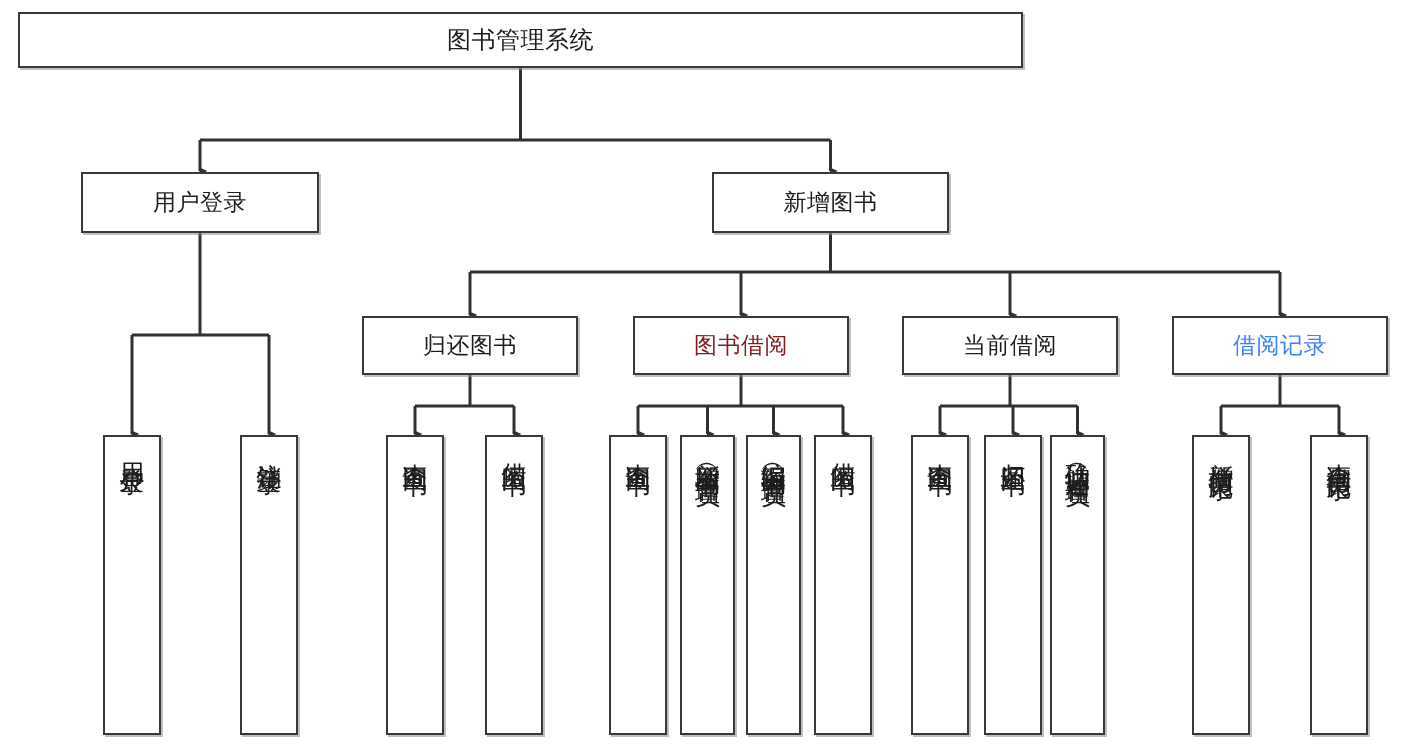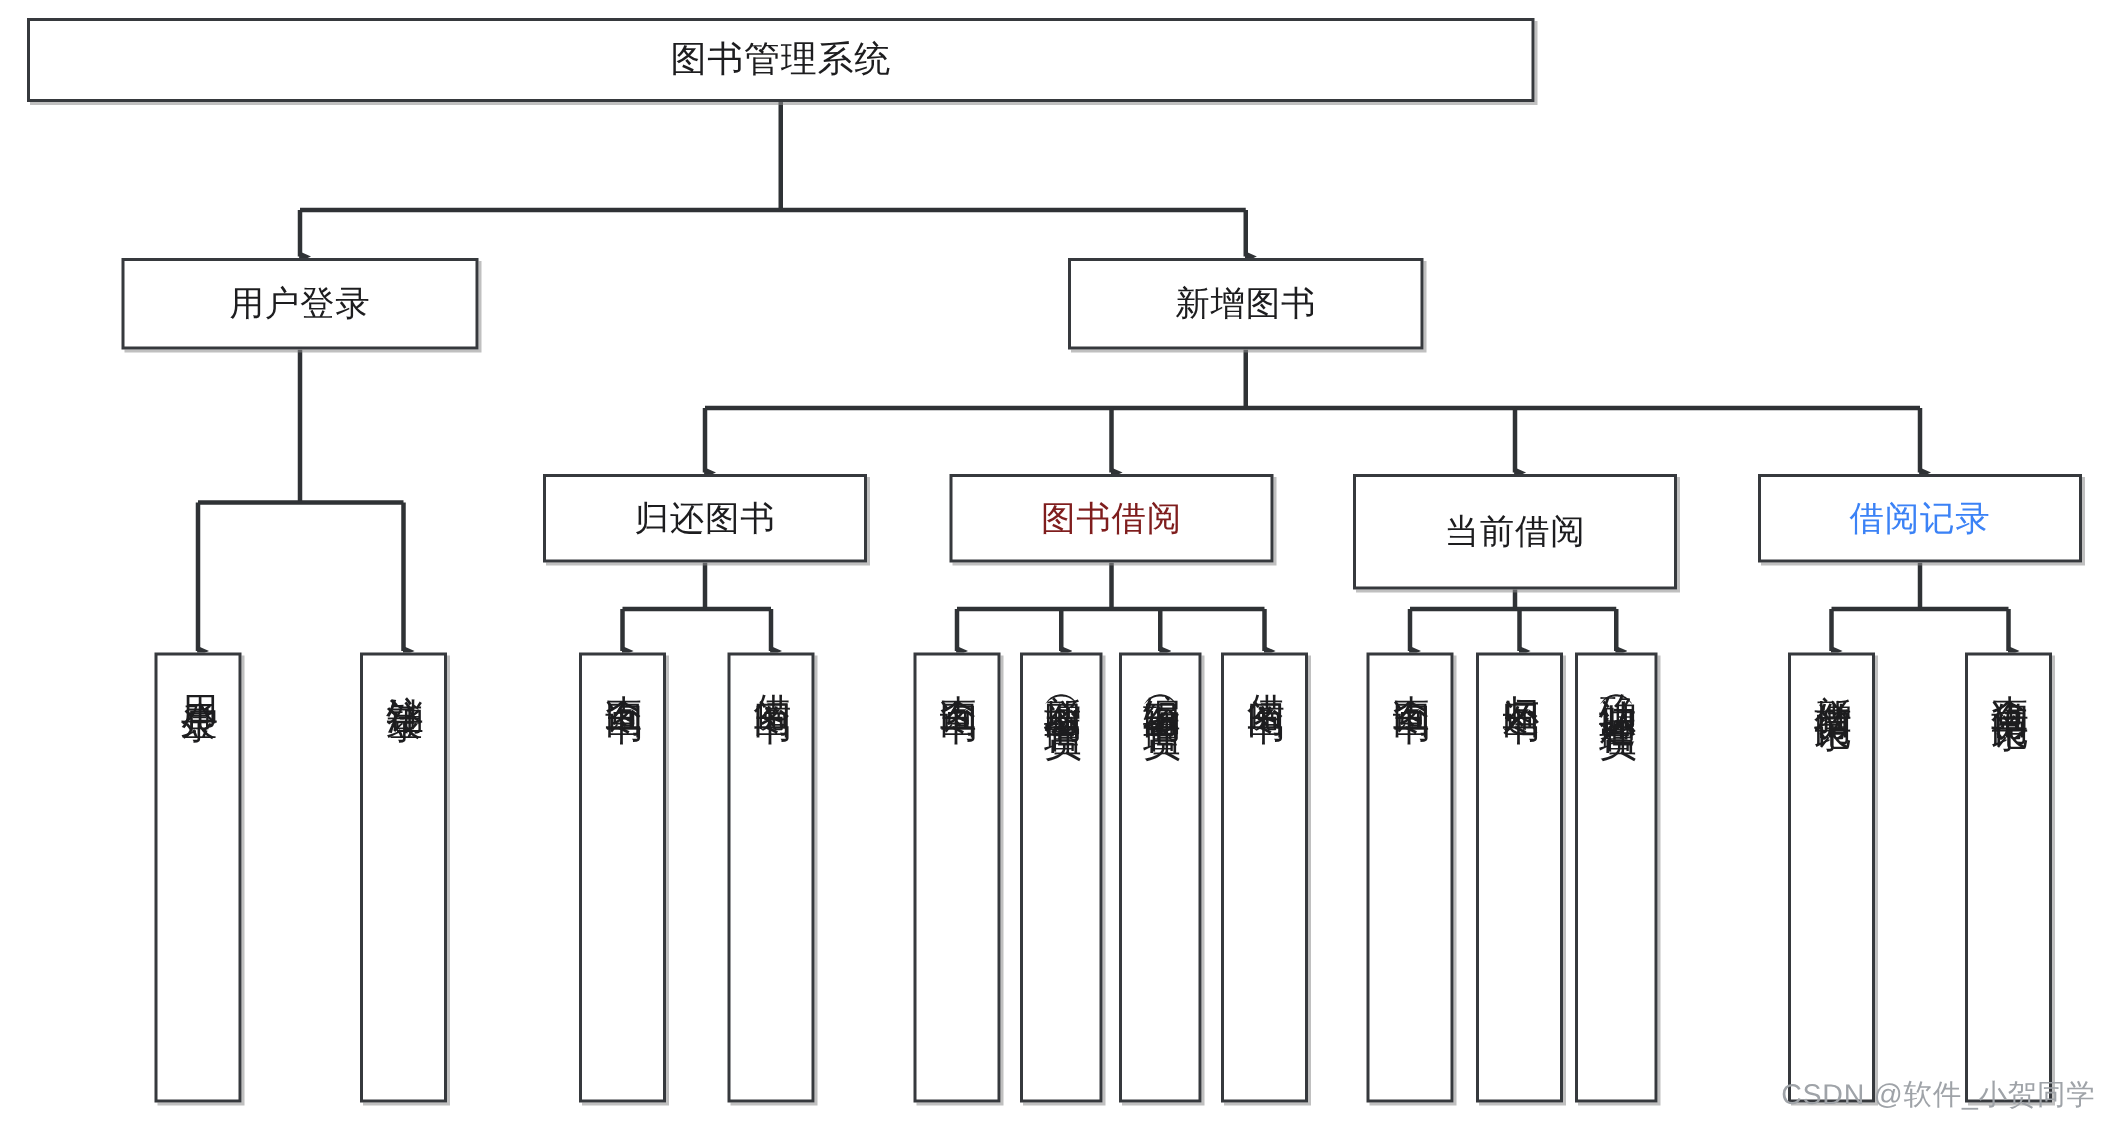--- a/index.html
+++ b/index.html
@@ -138,21 +138,21 @@
       </div>
       <div class="node-box node-horizontal" style="left: 712px; top: 172px; width: 237px; height: 61px; border-color: rgb(54, 57, 61); background: rgb(255, 255, 255);">
         <span class="node-label" style="color: rgb(29, 29, 31);">新增图书</span>
       </div>
       <div class="node-box node-horizontal" style="left: 362px; top: 316px; width: 216px; height: 59px; border-color: rgb(54, 57, 61); background: rgb(255, 255, 255);">
         <span class="node-label" style="color: rgb(29, 29, 31);">归还图书</span>
       </div>
       <div class="node-box node-horizontal" style="left: 633px; top: 316px; width: 216px; height: 59px; border-color: rgb(54, 57, 61); background: rgb(255, 255, 255);">
         <span class="node-label" style="color: #7f1d1d;">图书借阅</span>
       </div>
-      <div class="node-box node-horizontal" style="left: 902px; top: 316px; width: 216px; height: 77px; border-color: rgb(54, 57, 61); background: rgb(255, 255, 255);">
+      <div class="node-box node-horizontal" style="left: 902px; top: 316px; width: 216px; height: 59px; border-color: rgb(54, 57, 61); background: rgb(255, 255, 255);">
         <span class="node-label" style="color: rgb(29, 29, 31);">当前借阅</span>
       </div>
       <div class="node-box node-horizontal" style="left: 1172px; top: 316px; width: 216px; height: 59px; border-color: rgb(54, 57, 61); background: rgb(255, 255, 255);">
         <span class="node-label" style="color: #3b82f6;">借阅记录</span>
       </div>
       <div class="node-box node-vertical" style="left: 103px; top: 435px; width: 58px; height: 300px; border-color: rgb(54, 57, 61); background: rgb(255, 255, 255);">
         <span class="node-label" style="color: rgb(29, 29, 31);">用户登录</span>
       </div>
       <div class="node-box node-vertical" style="left: 240px; top: 435px; width: 58px; height: 300px; border-color: rgb(54, 57, 61); background: rgb(255, 255, 255);">
         <span class="node-label" style="color: rgb(29, 29, 31);">注销登录</span>
@@ -184,14 +184,13 @@
       <div class="node-box node-vertical" style="left: 1050px; top: 435px; width: 55px; height: 300px; border-color: rgb(54, 57, 61); background: rgb(255, 255, 255);">
         <span class="node-label" style="color: rgb(29, 29, 31);">确认归还（管理员）</span>
       </div>
       <div class="node-box node-vertical" style="left: 1192px; top: 435px; width: 58px; height: 300px; border-color: rgb(54, 57, 61); background: rgb(255, 255, 255);">
         <span class="node-label" style="color: rgb(29, 29, 31);">新增借阅记录</span>
       </div>
       <div class="node-box node-vertical" style="left: 1310px; top: 435px; width: 58px; height: 300px; border-color: rgb(54, 57, 61); background: rgb(255, 255, 255);">
         <span class="node-label" style="color: rgb(29, 29, 31);">查询借阅记录</span>
       </div>
     </div>
-  <div class="watermark">CSDN @软件_小贺同学</div>
 </div>
 
 </body></html>

